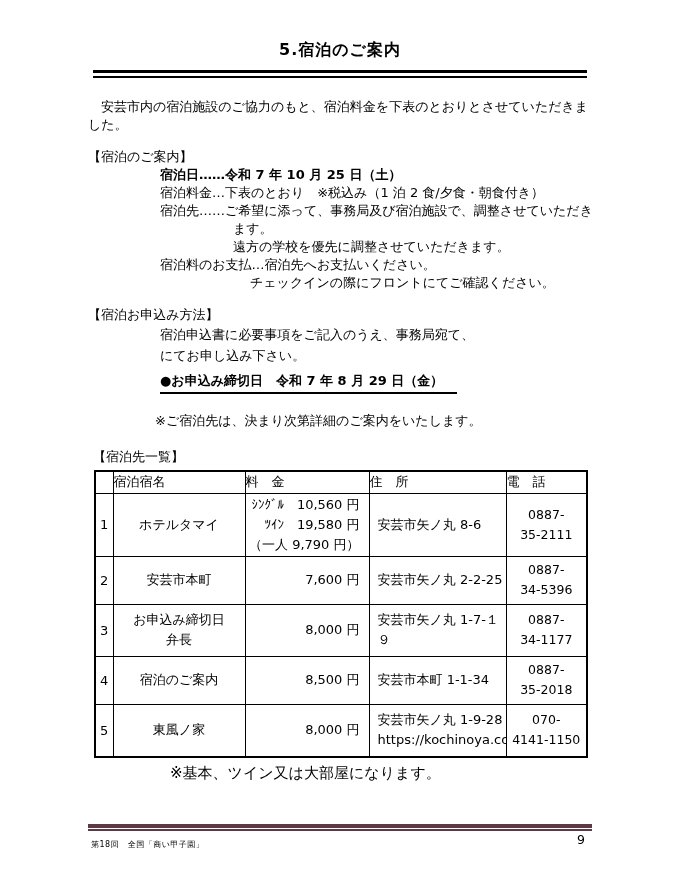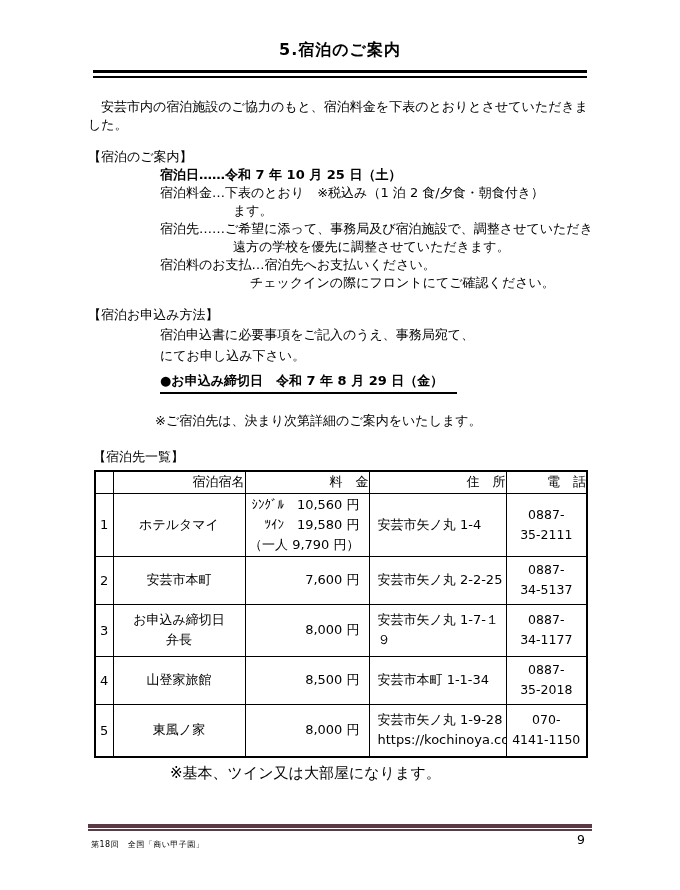--- a/index.html
+++ b/index.html
@@ -62,21 +62,21 @@
   table.acc-table th, table.acc-table td {
     border:1px solid #000;
     vertical-align:middle;
     overflow:hidden;
   }
   table.acc-table { border:2px solid #000; }
   .c-no{width:18px;} .c-name{width:132px;} .c-fee{width:124px;} .c-addr{width:137px;} .c-phone{width:81px;}
   tr.hdr { height:22px; }
   tr.r1 { height:63px; } tr.r2 { height:48px; } tr.r3 { height:52px; }
   tr.r4 { height:48px; } tr.r5 { height:53px; }
-  th.h { font-weight:normal; text-align:right; }
+  th.h { font-weight:normal; text-align:left; }
   td.no { text-align:center; }
   td.name { text-align:center; line-height:20px; }
   td.fee { text-align:right; padding-right:9px; line-height:20px; }
   td.addr { text-align:left; padding-left:8px; line-height:20px; }
   td.phone { text-align:center; line-height:20px; font-size:12.5px; }
   .table-note { margin:7px 0 0 170px; font-size:15px; line-height:16px; }
   .footer-rule {
     position:absolute; left:88px; right:88px; top:824px;
     height:7px;
     border-top:4px solid #5b3a45;
@@ -99,22 +99,22 @@
   <div class="doc-title">5.宿泊のご案内</div>
   <div class="title-rule"></div>
 
   <div class="intro">　安芸市内の宿泊施設のご協力のもと、宿泊料金を下表のとおりとさせていただきま
 した。</div>
 
   <div class="guide-section">
     <div class="section-heading gap14">【宿泊のご案内】</div>
     <div class="line i1 bold">宿泊日……令和 7 年 10 月 25 日（土）</div>
     <div class="line i1">宿泊料金…下表のとおり　※税込み（1 泊 2 食/夕食・朝食付き）</div>
+    <div class="line i1">宿泊先……ご希望に添って、事務局及び宿泊施設で、調整させていただき</div>
     <div class="line i2">ます。</div>
-    <div class="line i1">宿泊先……ご希望に添って、事務局及び宿泊施設で、調整させていただき</div>
     <div class="line i2">遠方の学校を優先に調整させていただきます。</div>
     <div class="line i1">宿泊料のお支払…宿泊先へお支払いください。</div>
     <div class="line i3">チェックインの際にフロントにてご確認ください。</div>
   </div>
 
   <div class="apply-section">
     <div class="section-heading gap14">【宿泊お申込み方法】</div>
     <div class="aline i1">宿泊申込書に必要事項をご記入のうえ、事務局宛て、</div>
     <div class="aline i1">にてお申し込み下さい。</div>
     <div><span class="deadline">●お申込み締切日　令和 7 年 8 月 29 日（金）</span></div>
@@ -143,41 +143,41 @@
       <td class="no">1</td>
       <td class="name">
             <div>ホテルタマイ</div>
           </td>
       <td class="fee">
         <div>ｼﾝｸﾞﾙ　10,560 円</div>
         <div>ﾂｲﾝ　19,580 円</div>
         <div>（一人 9,790 円）</div>
       </td>
       <td class="addr">
-            <div>安芸市矢ノ丸 1-4</div>
+            <div>安芸市矢ノ丸 8-6</div>
           </td>
       <td class="phone">
         <div>0887-</div>
         <div>35-2111</div>
       </td>
     </tr>
     <tr class="r2">
       <td class="no">2</td>
       <td class="name">
             <div>安芸市本町</div>
           </td>
       <td class="fee">
             <div>7,600 円</div>
           </td>
       <td class="addr">
             <div>安芸市矢ノ丸 2-2-25</div>
           </td>
       <td class="phone">
         <div>0887-</div>
-        <div>34-5137</div>
+        <div>34-5396</div>
       </td>
     </tr>
     <tr class="r3">
       <td class="no">3</td>
       <td class="name">
         <div>お申込み締切日</div>
         <div>弁長</div>
       </td>
       <td class="fee">
             <div>8,000 円</div>
@@ -186,21 +186,21 @@
             <div>安芸市矢ノ丸 1-7-１９</div>
           </td>
       <td class="phone">
         <div>0887-</div>
         <div>34-1177</div>
       </td>
     </tr>
     <tr class="r4">
       <td class="no">4</td>
       <td class="name">
-            <div>山登家旅館</div>
+            <div>宿泊のご案内</div>
           </td>
       <td class="fee">
             <div>8,500 円</div>
           </td>
       <td class="addr">
             <div>安芸市本町 1-1-34</div>
           </td>
       <td class="phone">
         <div>0887-</div>
         <div>35-2018</div>

